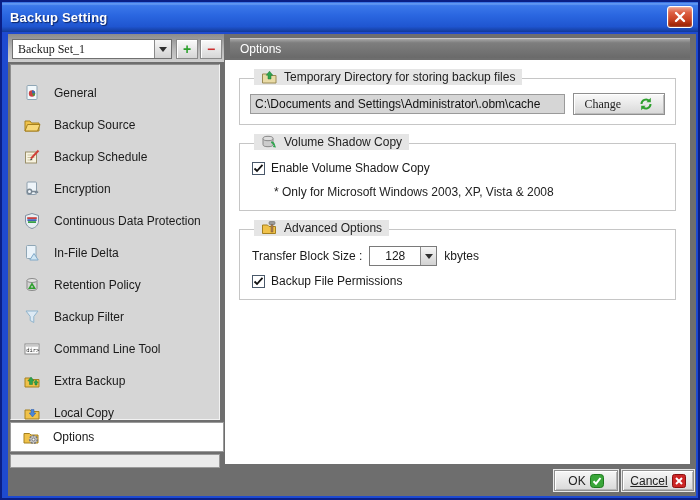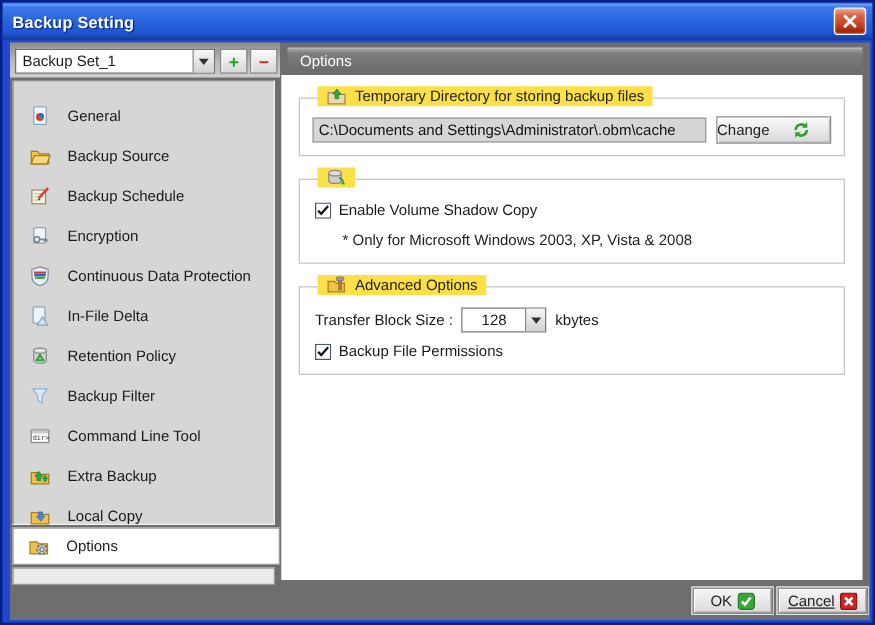--- a/index.html
+++ b/index.html
@@ -19,21 +19,21 @@
     display:flex; align-items:center; justify-content:center; cursor:pointer;
     box-shadow:inset 0 0 2px rgba(255,255,255,.6); }
 
   .content { position:absolute; left:6px; top:32px; width:688px; height:462px; background:#6e6e6e; }
 
   
   .set-strip { position:absolute; left:0; top:0; width:216px; height:28px;
     background:linear-gradient(180deg,#8b8b8b 0%,#b9b9b9 55%,#cfcfcf 100%); }
   .set-combo { position:absolute; left:4px; top:5px; width:160px; height:20px; background:#ffffff;
     border:1px solid #707070; display:flex; align-items:center; cursor:pointer; }
-  .set-combo-text { flex:1; padding-left:5px; white-space:nowrap; overflow:hidden; }
+  .set-combo-text { flex:1; padding-left:5px; white-space:nowrap; overflow:hidden;font-family:Liberation Serif, serif; }
   .combo-arrow-btn { width:17px; height:100%; border-left:1px solid #8a8a8a;
     background:linear-gradient(180deg,#f6f6f6,#d2d2d2); display:flex; align-items:center; justify-content:center; }
   .tri-down { width:0; height:0; border-left:4px solid transparent; border-right:4px solid transparent;
     border-top:5px solid #303030; }
   .mini-btn { position:absolute; top:5px; width:22px; height:20px; border:1px solid #8a8a8a;
     background:linear-gradient(180deg,#fbfbfb,#d6d6d6); box-shadow:inset 1px 1px 0 #fff;
     display:flex; align-items:center; justify-content:center; font-weight:bold; font-size:14px; cursor:pointer; }
   .add-btn { left:168px; color:#2ca02c; }
   .remove-btn { left:192px; color:#cc3030; }
 
@@ -49,32 +49,32 @@
     border:1px solid #9a9a9a; }
   .icon18 { width:18px; height:18px; flex:0 0 18px; }
 
   
   .panel-header { position:absolute; left:222px; top:4px; width:460px; height:20px;
     background:linear-gradient(180deg,#a6a6a6 0%,#7e7e7e 20%,#6a6a6a 100%);
     border-top:1px solid #c6c6c6; color:#ffffff; display:flex; align-items:center; padding-left:10px; }
   .main-panel { position:absolute; left:217px; top:26px; width:465px; height:404px; background:#ffffff; }
 
   .group { position:relative; border:1px solid #c6c6c6; margin:18px 14px 0 14px; padding:14px 10px 9px 10px; }
-  .group-title { position:absolute; top:-10px; left:14px; background:#fde047; padding:0 7px;
+  .group-title { position:absolute; top:-10px; left:14px; background:#e5e5e5; padding:0 7px;
     display:flex; align-items:center; gap:7px; color:#222; }
   .icon16 { width:16px; height:16px; }
 
   .path-row { display:flex; align-items:center; gap:8px; }
   .path-input { width:330px; height:20px; background:#d6d6d6; border:1px solid #9a9a9a;
     font-family:"Liberation Sans", sans-serif; font-size:12px; color:#111; padding:1px 4px; }
   .change-btn { width:97px; height:22px; border:1px solid #8f8f8f;
     background:linear-gradient(180deg,#fafafa,#d8d8d8);
     box-shadow:inset 1px 1px 0 #ffffff, inset -1px -1px 0 #bdbdbd;
-    display:flex; align-items:center; gap:18px;
-    font-size:12px; color:#222; cursor:pointer; }
+    display:flex; align-items:center; justify-content:center; gap:18px;
+    font-size:12px; color:#222; cursor:pointer;font-family:Liberation Serif, serif; }
 
   .check-row { display:flex; align-items:center; gap:6px; margin:3px 0 2px 2px; cursor:pointer; }
   .note-text { margin:10px 0 2px 24px; color:#222; }
 
   .transfer-row { display:flex; align-items:center; gap:7px; margin:2px 0 8px 2px; }
   .size-combo { width:68px; height:20px; border:1px solid #7a7a7a; background:#ffffff;
     display:flex; align-items:center; cursor:pointer; }
   .size-combo .val { flex:1; text-align:center; }
   .size-combo .combo-arrow-btn { width:16px; }
 
@@ -256,20 +256,21 @@
       </div>
 
       <div class="group">
         <div class="group-title">
           <svg class="icon16" viewBox="0 0 16 16">
             <path d="M2 4.5 v6 a5 2.2 0 0 0 10 0 V4.5" fill="#cccccc" stroke="#888888"></path>
             <ellipse cx="7" cy="4.5" rx="5" ry="2.2" fill="#dedede" stroke="#888888"></ellipse>
             <path d="M10.2 8.2 a4 4 0 0 1 3 3.2" stroke="#2ea44e" stroke-width="1.8" fill="none"></path>
             <path d="M15 13.5 l-3.4-0.4 2.2-2.6 Z" fill="#2ea44e"></path>
           </svg>
+          <span>Volume Shadow Copy</span>
         </div>
         <div class="check-row">
           <svg width="13" height="13" viewBox="0 0 13 13">
             <rect x="0.5" y="0.5" width="12" height="12" fill="#ffffff" stroke="#49586a"></rect>
             <path d="M2.5 6.5 L5 9 L10.5 2.8" stroke="#111111" stroke-width="1.8" fill="none"></path>
           </svg>
           <span>Enable Volume Shadow Copy</span>
         </div>
         <div class="note-text">* Only for Microsoft Windows 2003, XP, Vista &amp; 2008</div>
       </div>

